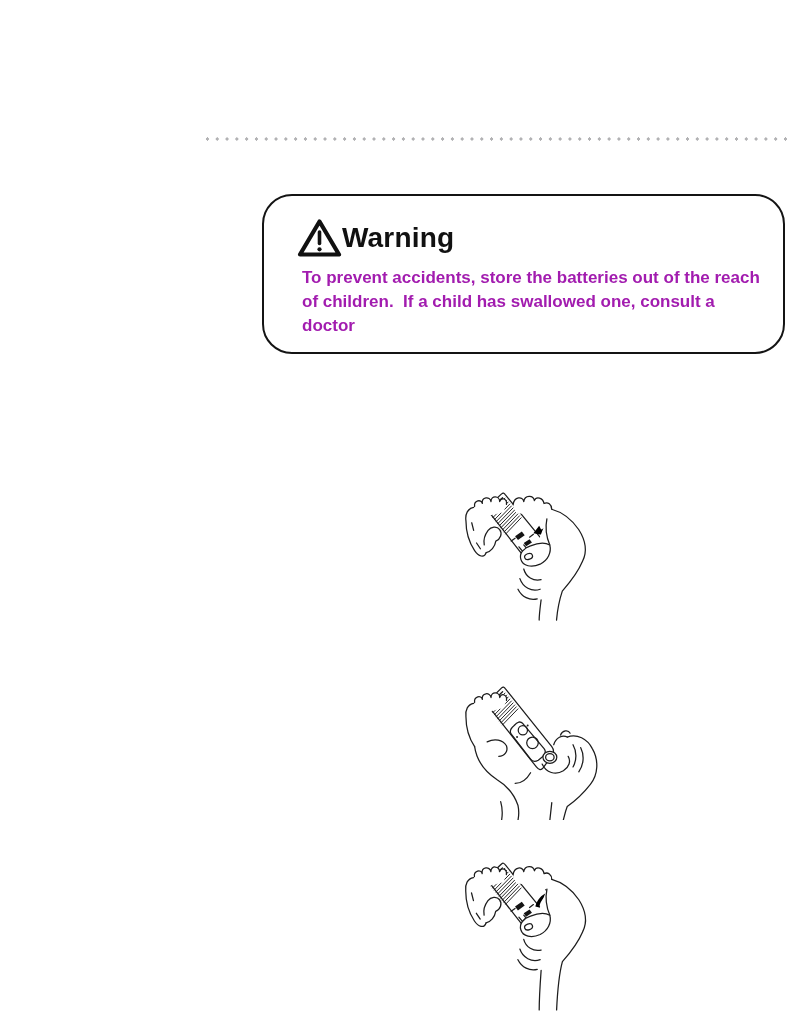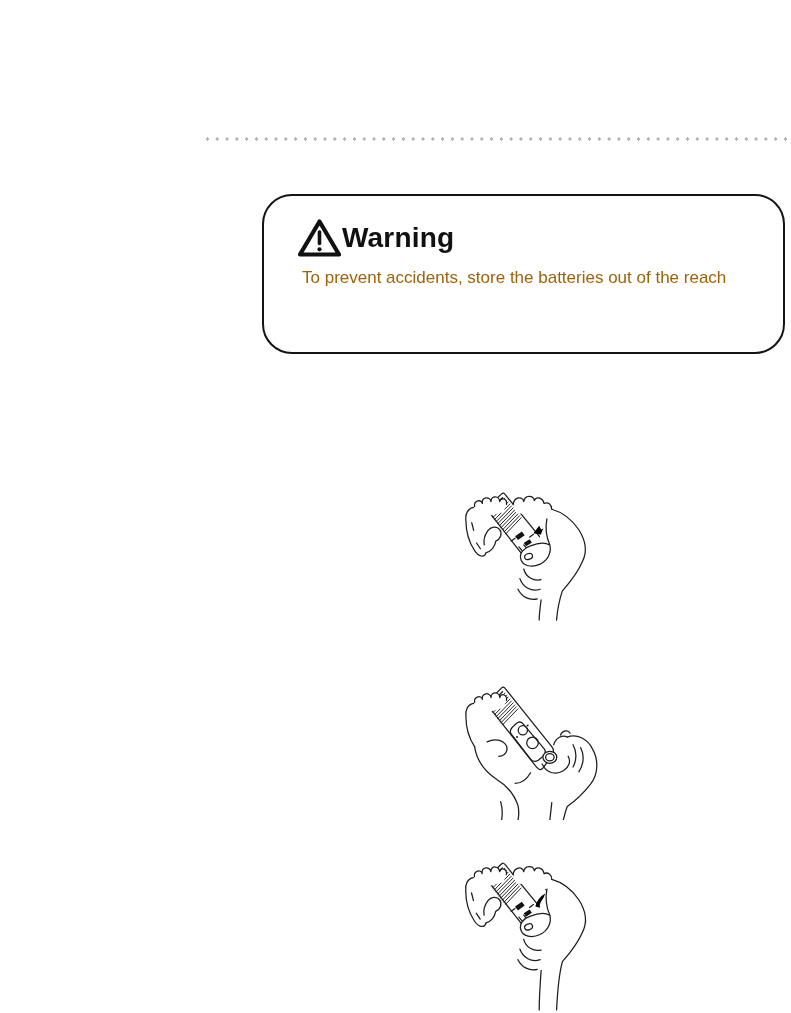--- a/index.html
+++ b/index.html
@@ -19,21 +19,21 @@
   }
   .warning-header{
     position:absolute;left:33px;top:22px;display:flex;align-items:center;
   }
   .warning-triangle{display:block;}
   .warning-title{
     font-size:28px;font-weight:700;color:#111111;letter-spacing:0.2px;
   }
   .warning-body{
     position:absolute;left:38px;top:70px;width:470px;
-    font-size:17px;line-height:24px;color:#a16207;
+    font-size:17px;line-height:24px;color:#a21caf;font-weight:bold;
   }
   .warning-line{white-space:pre-wrap;}
   .illustration{position:absolute;margin:0;}
   .ill-1{left:458px;top:490px;}
   .ill-2{left:460px;top:684px;}
   .ill-3{left:458px;top:860px;}
   .illustration svg{display:block;}
 </style>
 </head>
 <body>
@@ -46,20 +46,21 @@
     <div class="warning-header">
       <svg class="warning-triangle" width="45" height="40" viewBox="0 0 45 40">
         <path d="M22.5,3.5 L42,36.5 L3,36.5 Z" fill="none" stroke="#111" stroke-width="4.2" stroke-linejoin="round"></path>
         <line x1="22.5" y1="14" x2="22.5" y2="25.5" stroke="#111" stroke-width="3.6" stroke-linecap="round"></line>
         <circle cx="22.5" cy="31.3" r="2.1" fill="#111"></circle>
       </svg>
       <span class="warning-title">Warning</span>
     </div>
     <div class="warning-body">
       <div class="warning-line">To prevent accidents, store the batteries out of the reach</div>
+      <div class="warning-line">of children.  If a child has swallowed one, consult a doctor</div>
     </div>
   </div>
 
   <figure class="illustration ill-1">
     <svg width="145" height="132" viewBox="0 0 150 137">
       <g fill="none" stroke="#1d1d1d" stroke-width="1.3" stroke-linecap="round" stroke-linejoin="round">
         <path fill="#fff" d="M45,4 L29,19 L83,88 Q87,93 90,89 L99,73 Q101,69 98,65 L49,5 Q47,2 45,4 Z"></path>
         <path d="M46,8 L31,21"></path>
         <path stroke-width="1" d="M32.5,24.6 L48.5,8.4 M34.2,26.7 L50.2,10.5 M35.8,28.8 L51.8,12.5
           M37.5,30.9 L53.5,14.6 M39.2,33 L55.2,16.6 M40.9,35.1 L56.9,18.6 M42.6,37.2 L58.6,20.7

